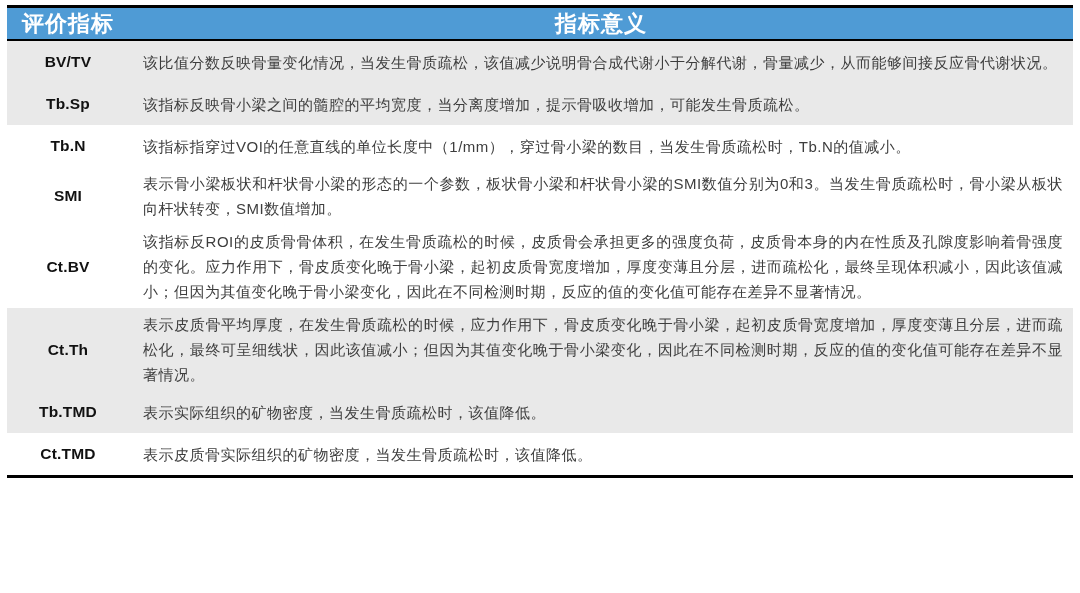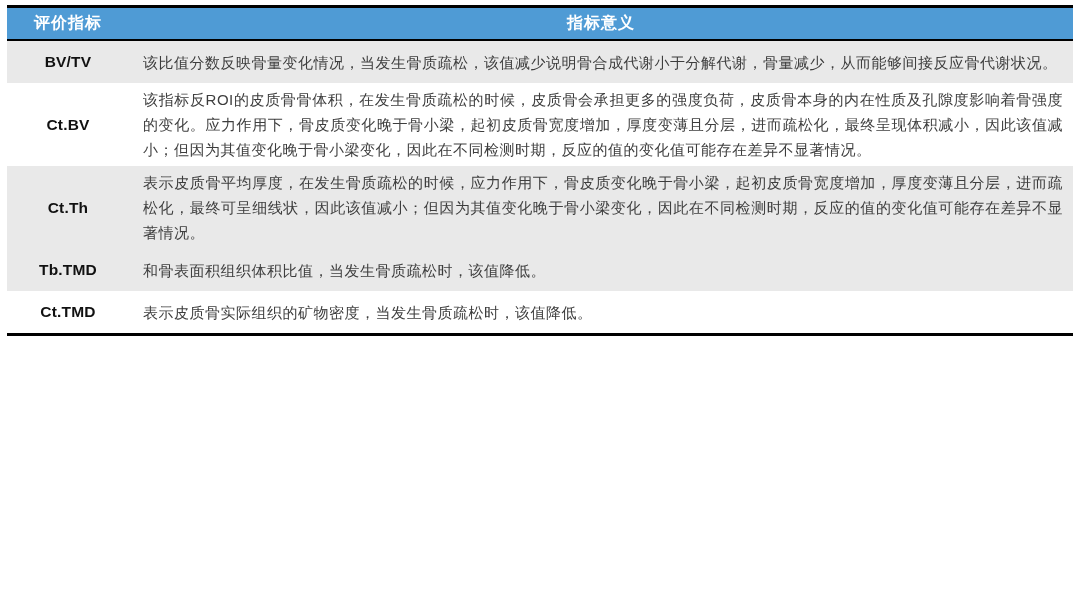--- a/index.html
+++ b/index.html
@@ -19,21 +19,21 @@
   table.metrics {
     width: 1066px;
     border-collapse: collapse;
     table-layout: fixed;
     border-top: 3.5px solid #000000;
     border-bottom: 3.5px solid #000000;
   }
   table.metrics thead th {
     background: #4F9BD5;
     color: #ffffff;
-    font-size: 16px;
+    font-size: 22px;
     font-weight: bold;
     height: 31px;
     text-align: center;
     vertical-align: middle;
     border-bottom: 2.5px solid #000000;
     letter-spacing: 1px;
     padding: 0;
   }
   th.col-metric { width: 122px; }
   td.metric {
@@ -67,31 +67,43 @@
       <tr>
         <th class="col-metric">评价指标</th>
         <th class="col-meaning">指标意义</th>
       </tr>
     </thead>
     <tbody>
       <tr class="alt">
         <td class="metric">BV/TV</td>
         <td class="meaning">该比值分数反映骨量变化情况，当发生骨质疏松，该值减少说明骨合成代谢小于分解代谢，骨量减少，从而能够间接反应骨代谢状况。</td>
       </tr>
+      <tr class="alt">
+        <td class="metric">Tb.Sp</td>
+        <td class="meaning">该指标反映骨小梁之间的髓腔的平均宽度，当分离度增加，提示骨吸收增加，可能发生骨质疏松。</td>
+      </tr>
+      <tr class="plain">
+        <td class="metric">Tb.N</td>
+        <td class="meaning">该指标指穿过VOI的任意直线的单位长度中（1/mm），穿过骨小梁的数目，当发生骨质疏松时，Tb.N的值减小。</td>
+      </tr>
+      <tr class="plain">
+        <td class="metric">SMI</td>
+        <td class="meaning">表示骨小梁板状和杆状骨小梁的形态的一个参数，板状骨小梁和杆状骨小梁的SMI数值分别为0和3。当发生骨质疏松时，骨小梁从板状向杆状转变，SMI数值增加。</td>
+      </tr>
       <tr class="plain">
         <td class="metric">Ct.BV</td>
         <td class="meaning">该指标反ROI的皮质骨骨体积，在发生骨质疏松的时候，皮质骨会承担更多的强度负荷，皮质骨本身的内在性质及孔隙度影响着骨强度的变化。应力作用下，骨皮质变化晚于骨小梁，起初皮质骨宽度增加，厚度变薄且分层，进而疏松化，最终呈现体积减小，因此该值减小；但因为其值变化晚于骨小梁变化，因此在不同检测时期，反应的值的变化值可能存在差异不显著情况。</td>
       </tr>
       <tr class="alt">
         <td class="metric">Ct.Th</td>
         <td class="meaning">表示皮质骨平均厚度，在发生骨质疏松的时候，应力作用下，骨皮质变化晚于骨小梁，起初皮质骨宽度增加，厚度变薄且分层，进而疏松化，最终可呈细线状，因此该值减小；但因为其值变化晚于骨小梁变化，因此在不同检测时期，反应的值的变化值可能存在差异不显著情况。</td>
       </tr>
       <tr class="alt">
         <td class="metric">Tb.TMD</td>
-        <td class="meaning">和骨表面积组织体积比值，当发生骨质疏松时，该值降低。</td>
+        <td class="meaning">表示实际组织的矿物密度，当发生骨质疏松时，该值降低。</td>
       </tr>
       <tr class="plain">
         <td class="metric">Ct.TMD</td>
         <td class="meaning">表示皮质骨实际组织的矿物密度，当发生骨质疏松时，该值降低。</td>
       </tr>
     </tbody>
   </table>
 </div>
 
 </body></html>

